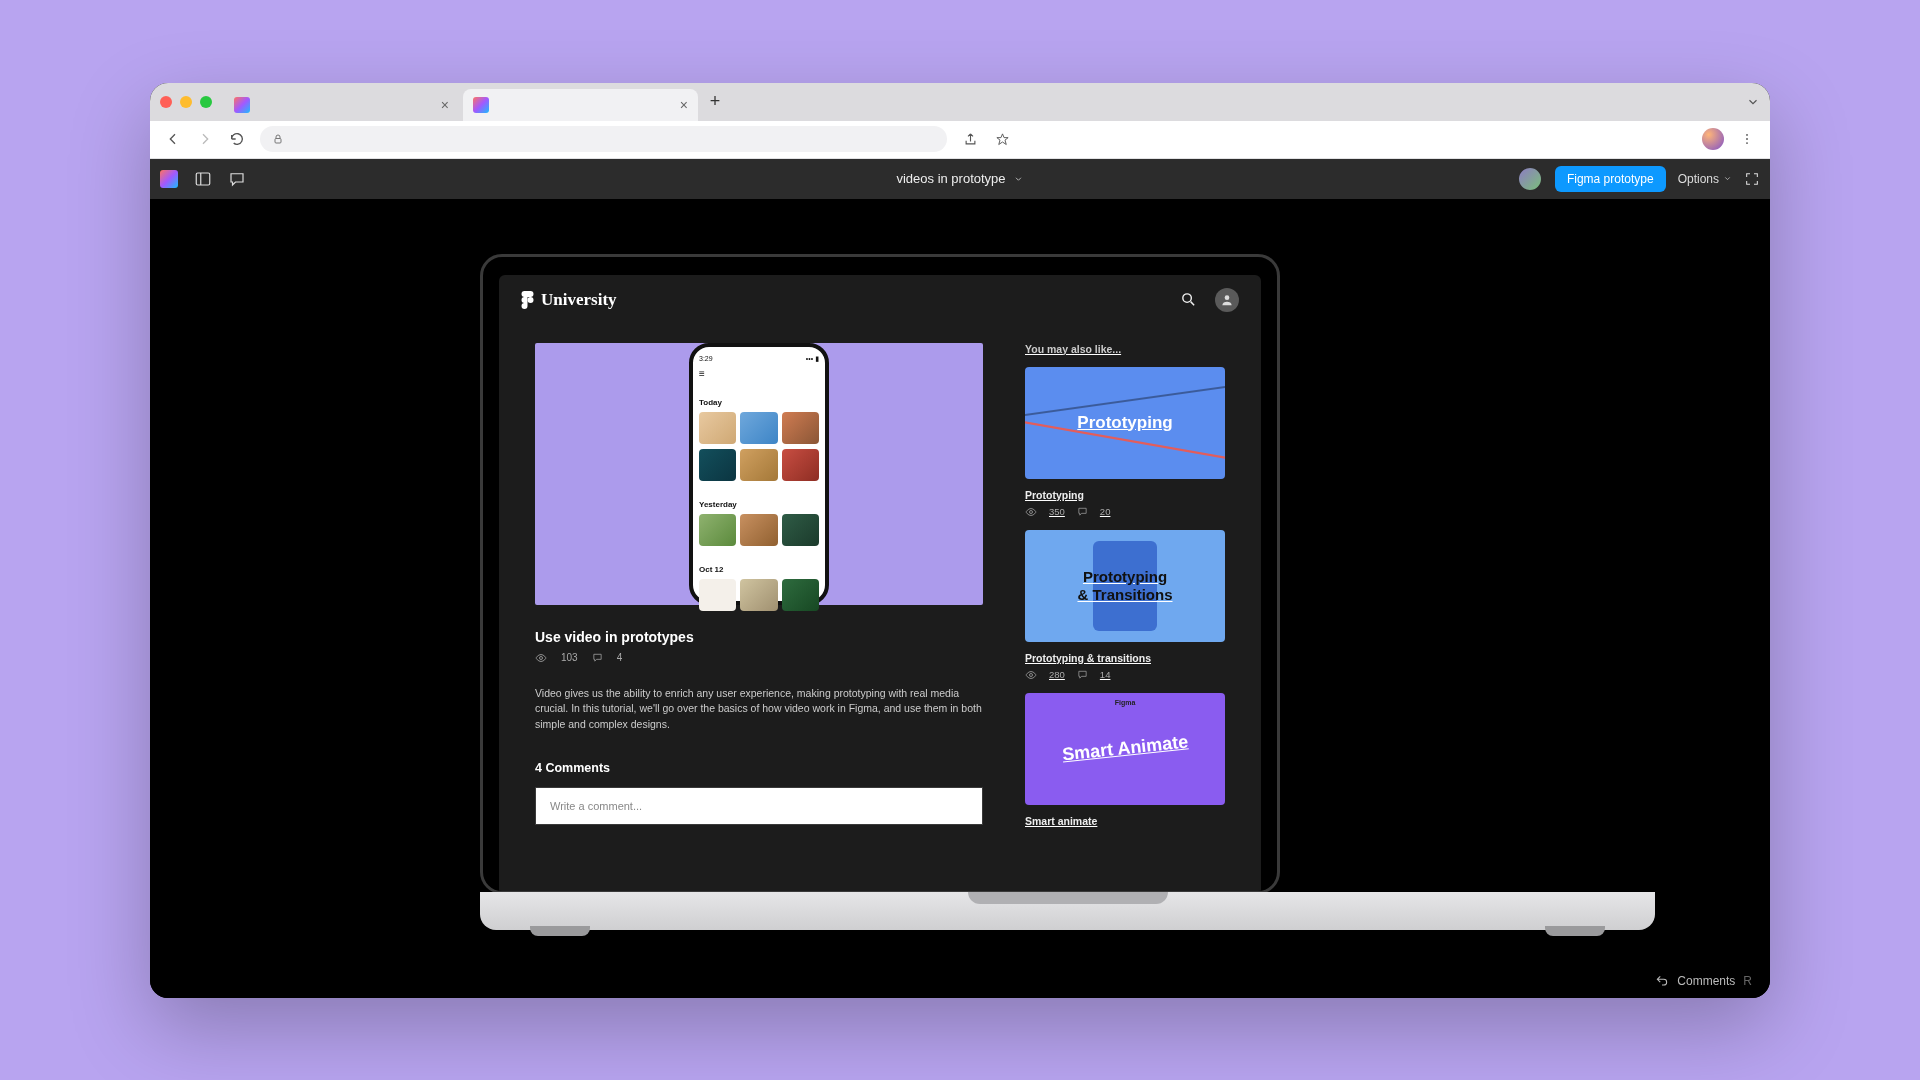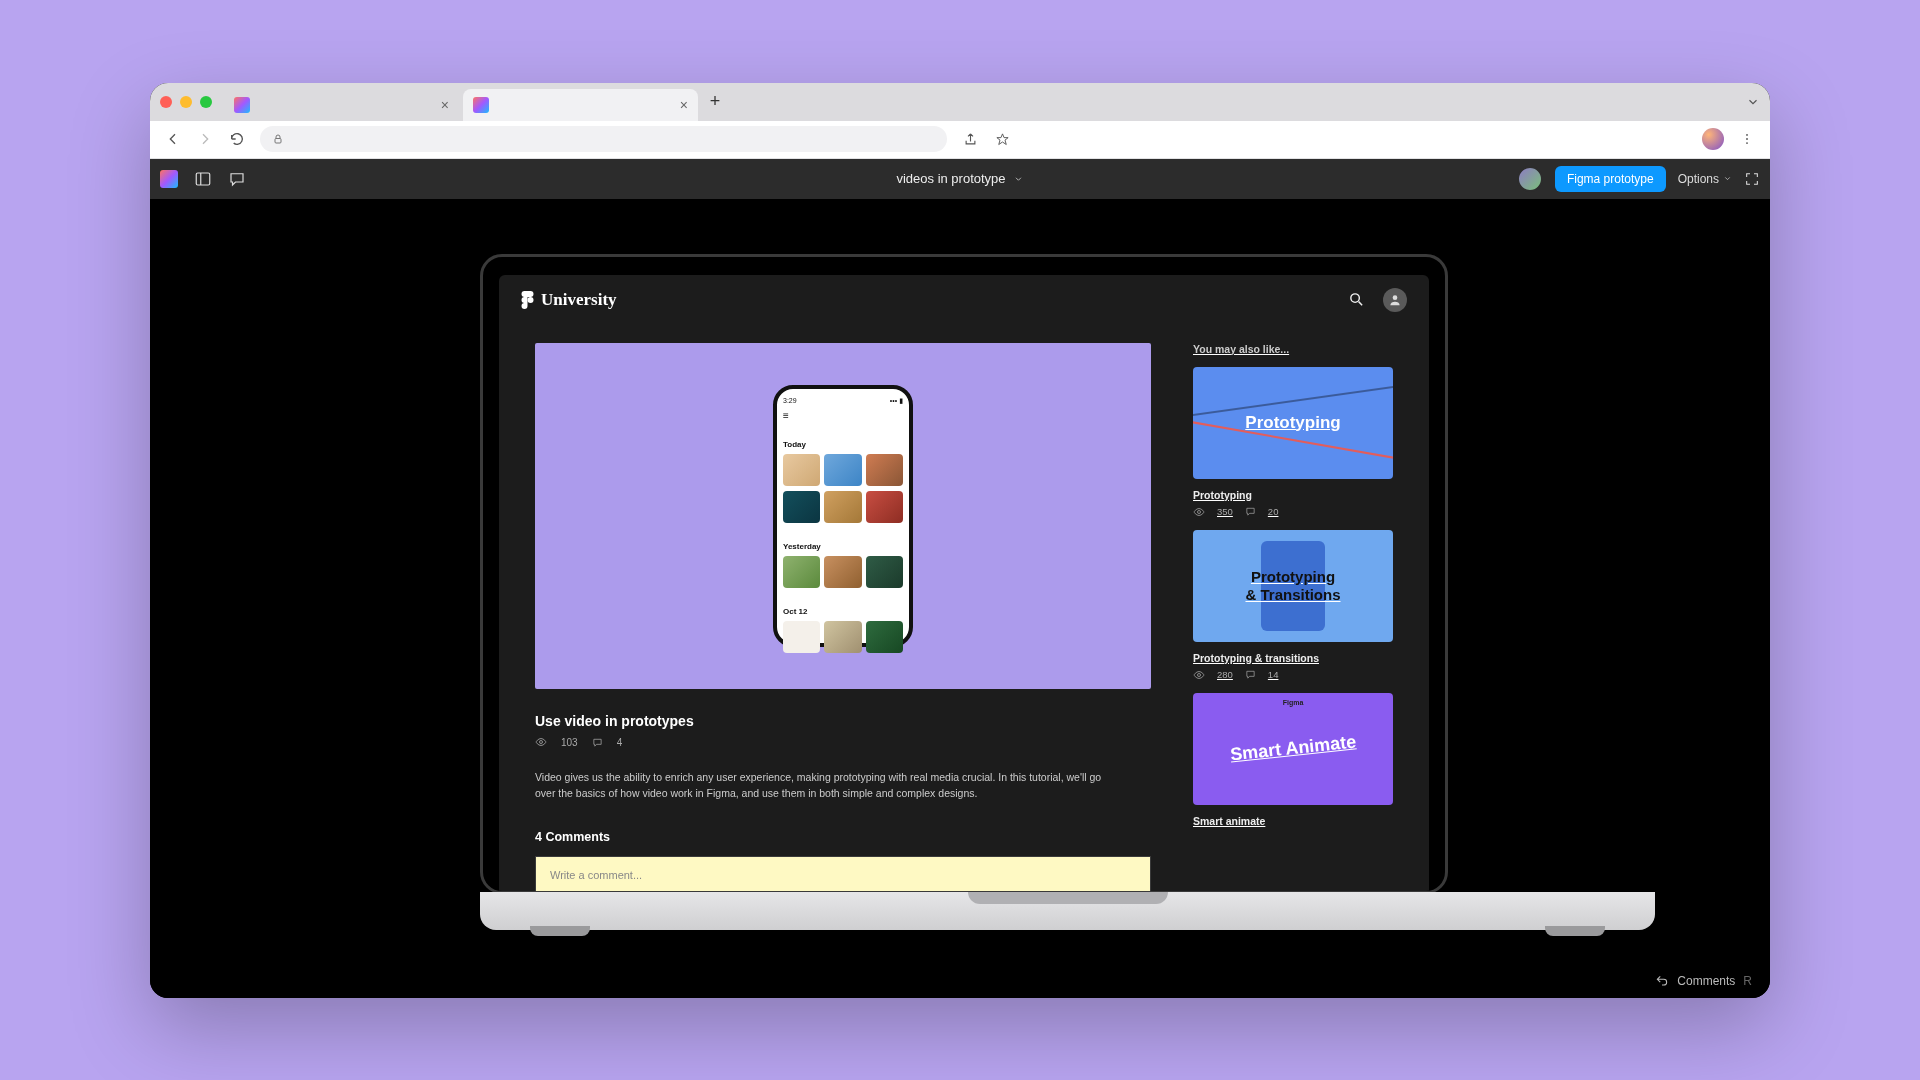--- a/index.html
+++ b/index.html
@@ -74,21 +74,21 @@
 .stage { position:absolute; top:116px; left:0; right:0; bottom:0; background:#000; }
 
 .restart-row{ position:absolute; bottom:10px; right:18px; color:#bbb; font-size:12px; display:flex; align-items:center; gap:8px;}
 .key-r{ color:#666; }
 
 .laptop {
   position:absolute; top:55px; left:50%; transform:translateX(-50%);
   width: 960px;
 }
 .screen-bezel{
-  width:968px; height:640px; background:#000; border:3px solid #3a3a3a;
+  width:800px; height:640px; background:#000; border:3px solid #3a3a3a;
   border-radius:22px; overflow:hidden; position:relative;
 }
 .notch{ position:absolute; top:0; left:50%; transform:translateX(-50%); width:110px; height:18px; background:#000; border-radius:0 0 10px 10px;}
 .laptop-base{
   width:1175px; height:38px; background:linear-gradient(#e6e6e8,#cfcfd1);
   border-radius:0 0 16px 16px; margin: -2px auto 0; position:relative;
 }
 .touchpad-notch{ position:absolute; top:0; left:50%; transform:translateX(-50%); width:200px; height:12px; background:#b0b0b3; border-radius:0 0 12px 12px;}
 .foot{ position:absolute; bottom:-6px; width:60px;height:10px; background:#9a9a9c; border-radius:0 0 8px 8px;}
 .foot.l{left:50px} .foot.r{right:50px}
@@ -118,21 +118,21 @@
 .c7{background:linear-gradient(135deg,#8fb26f,#5b8a3c)}
 .c8{background:linear-gradient(135deg,#c89060,#906030)}
 .c9{background:linear-gradient(135deg,#2f5c46,#1b3a2b)}
 .c10{background:#f4f0ea}
 .c11{background:linear-gradient(135deg,#d0c4a0,#a09070)}
 .c12{background:linear-gradient(135deg,#2e6b3e,#174823)}
 .vid-title{ font-size:14px; font-weight:700; margin-top:24px;}
 .vid-stats{ display:flex; gap:14px; font-size:10px; color:#aaa; margin-top:7px; align-items:center;}
 .vid-desc{ font-size:10.5px; color:#ccc; margin-top:22px; line-height:1.5; max-width: 580px;}
 .comments-h{ font-size:12.5px; font-weight:700; margin-top:28px;}
-.comment-box{ margin-top:12px; background:#fef9c3; border:1px solid #3a3a3a; border-radius:0; padding:12px 14px; font-size:11px; color:#888;}
+.comment-box{ margin-top:12px; background:#ffffff; border:1px solid #3a3a3a; border-radius:0; padding:12px 14px; font-size:11px; color:#888;}
 
 .side-col{ width:200px; flex-shrink:0;text-decoration:underline;}
 .side-h{ font-size:10.5px; font-weight:700; color:#ccc;}
 .side-card{ margin-top:12px;}
 .thumb{ width:100%; height:112px; border-radius:4px; display:flex; align-items:center; justify-content:center; font-weight:800; color:#111; position:relative; overflow:hidden;}
 .thumb.proto{ background:#5b8def;}
 .thumb.proto::before,.thumb.proto::after{ content:""; position:absolute; width:140%; height:2px; background:rgba(0,0,0,0.35); }
 .thumb.proto::before{ top:30%; transform:rotate(-8deg);}
 .thumb.proto::after{ top:65%; transform:rotate(10deg); background:#e35d5b;}
 .thumb-title{ position:relative; color:#fff; font-size:17px;}

